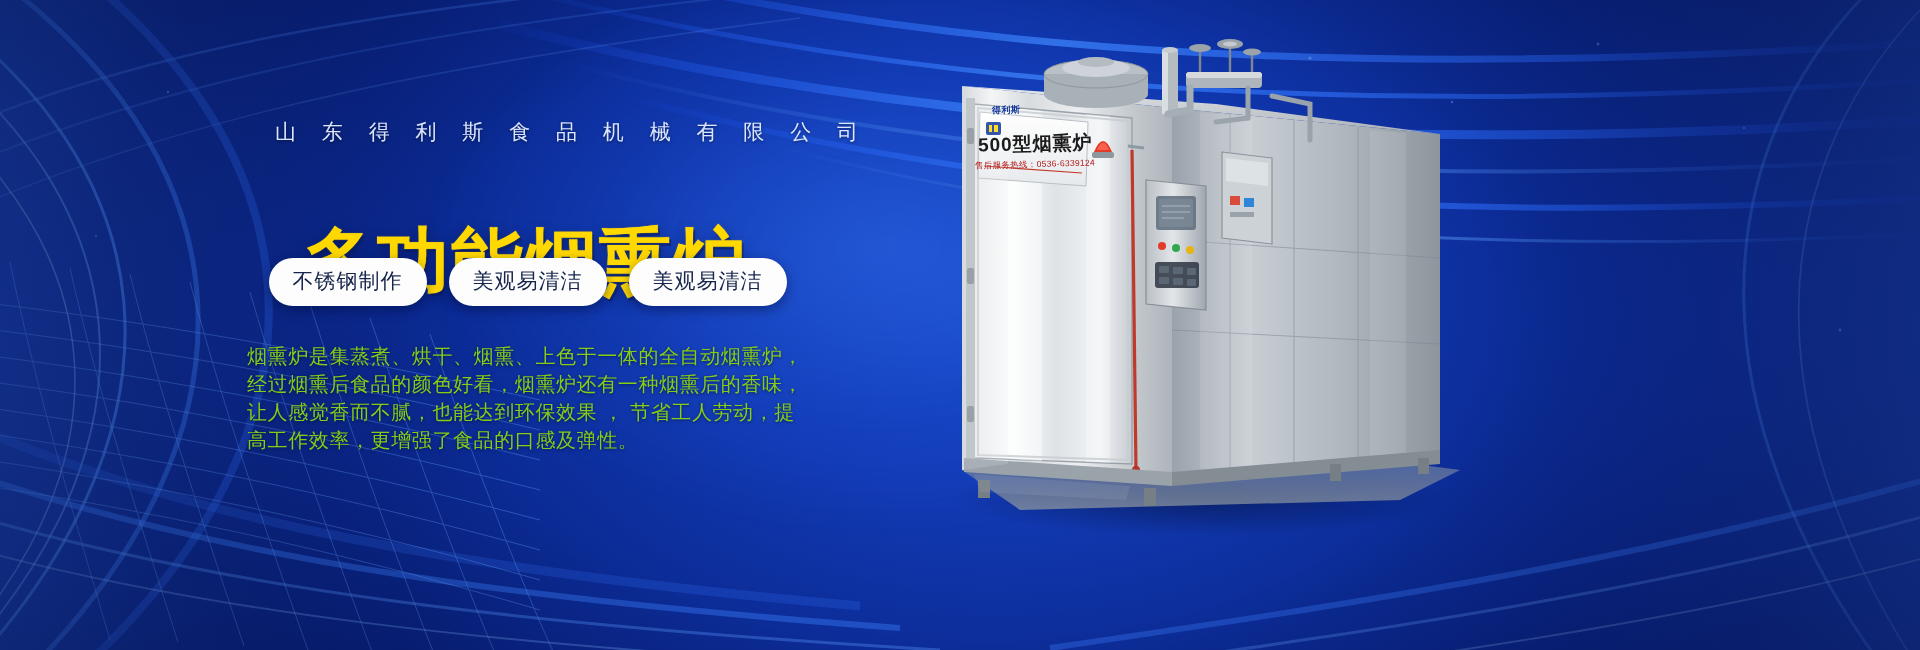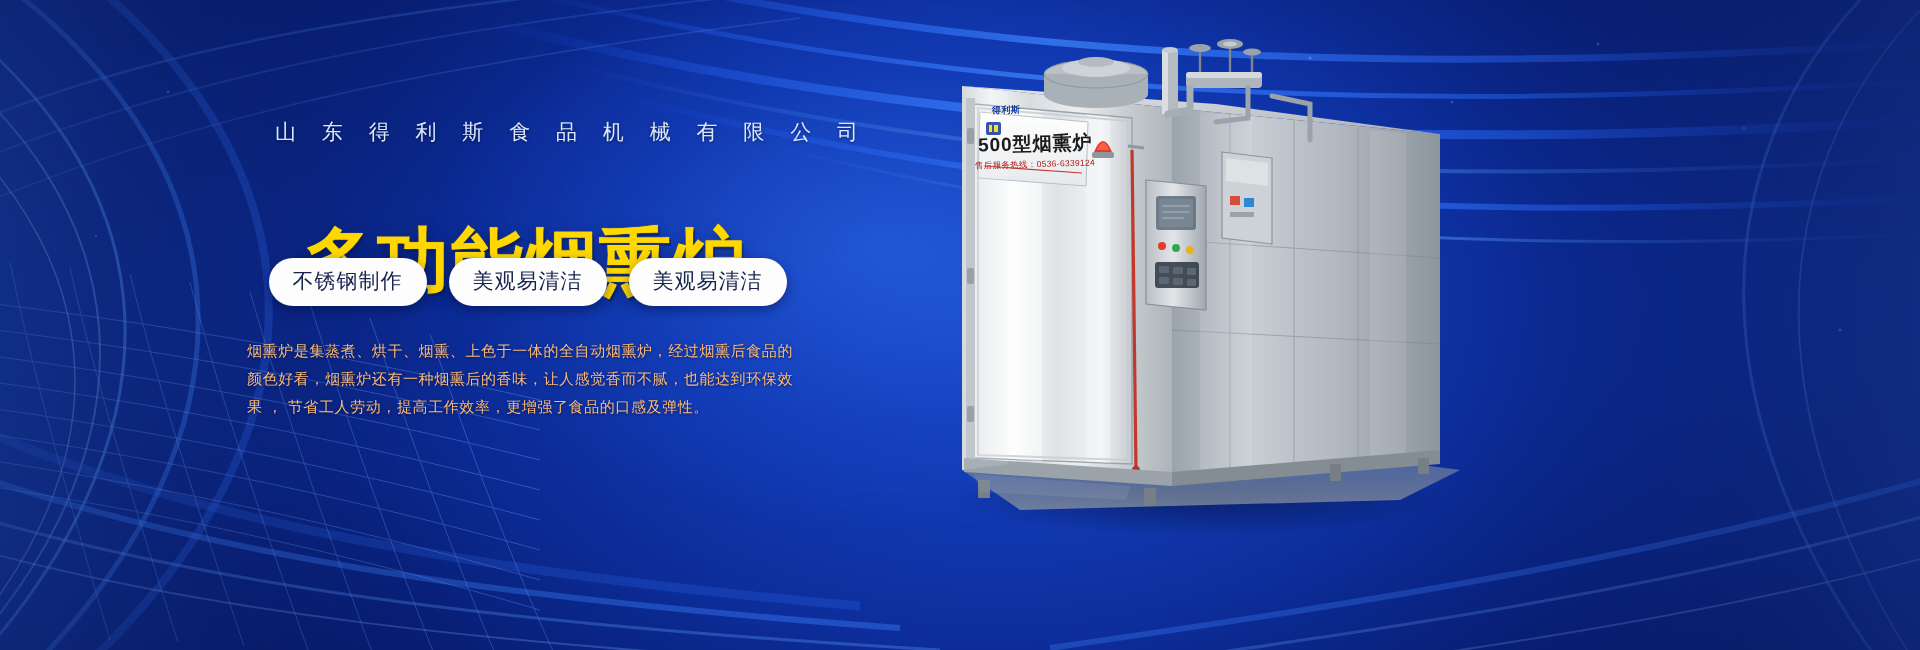--- a/index.html
+++ b/index.html
@@ -87,22 +87,22 @@
     padding:9px 24px 11px;
     border-radius:24px;
     white-space:nowrap;
     box-shadow:0 4px 12px rgba(2,12,60,.45);
   }
 
   .desc{
     position:absolute;
     left:247px;top:322px;
     width:560px;
-    color:#fdba74;
-    font-size:15px;
+    color:#84cc16;
+    font-size:20px;
     line-height:28px;
     letter-spacing:.6px;
     text-shadow:0 1px 3px rgba(0,15,70,.7);
   }
 
   
   .machine{
     position:absolute;
     left:900px;top:0;
     width:620px;height:650px;

